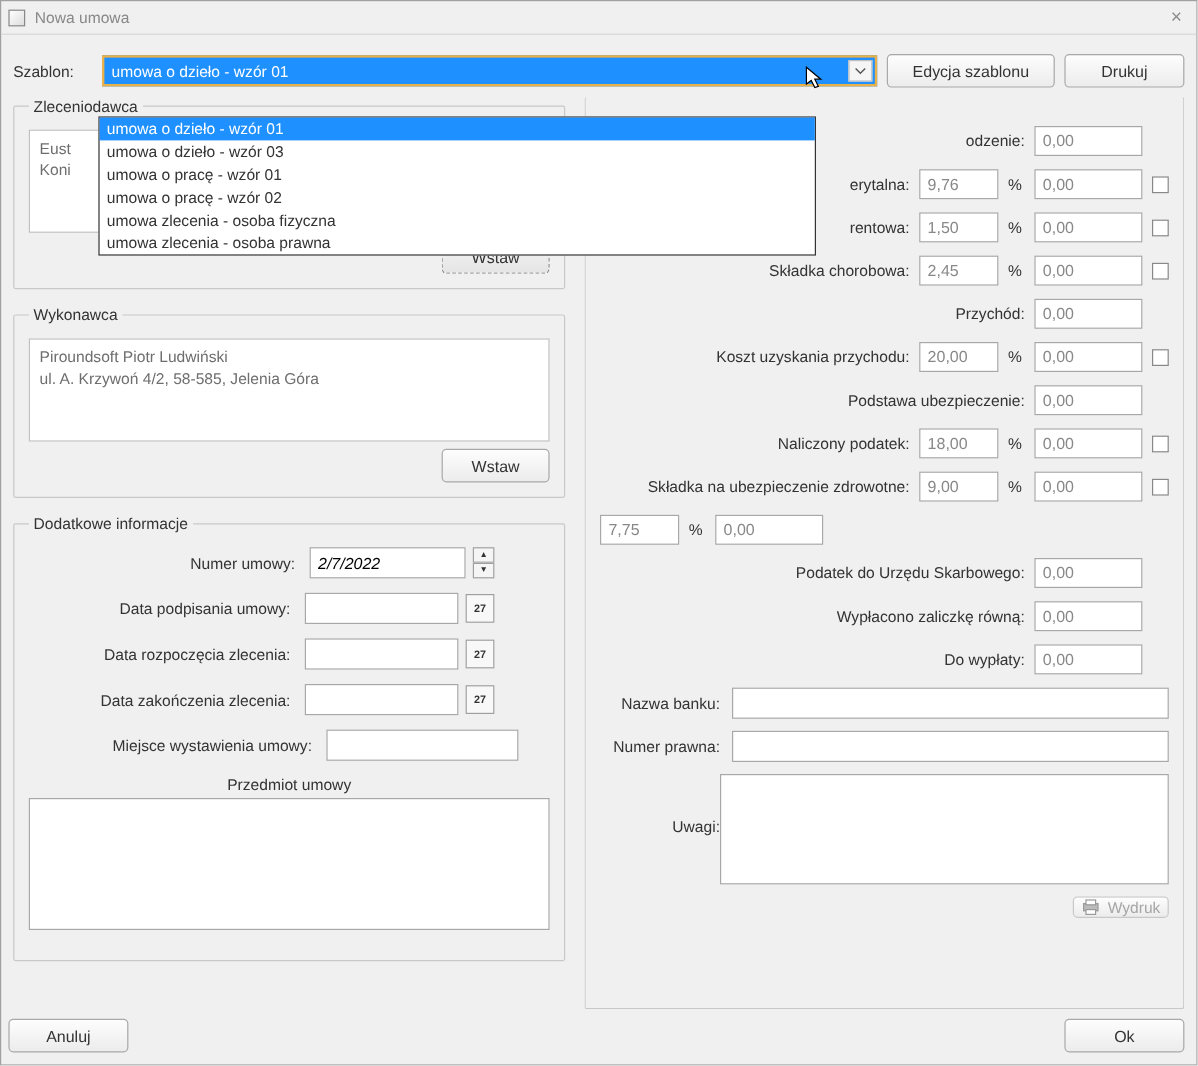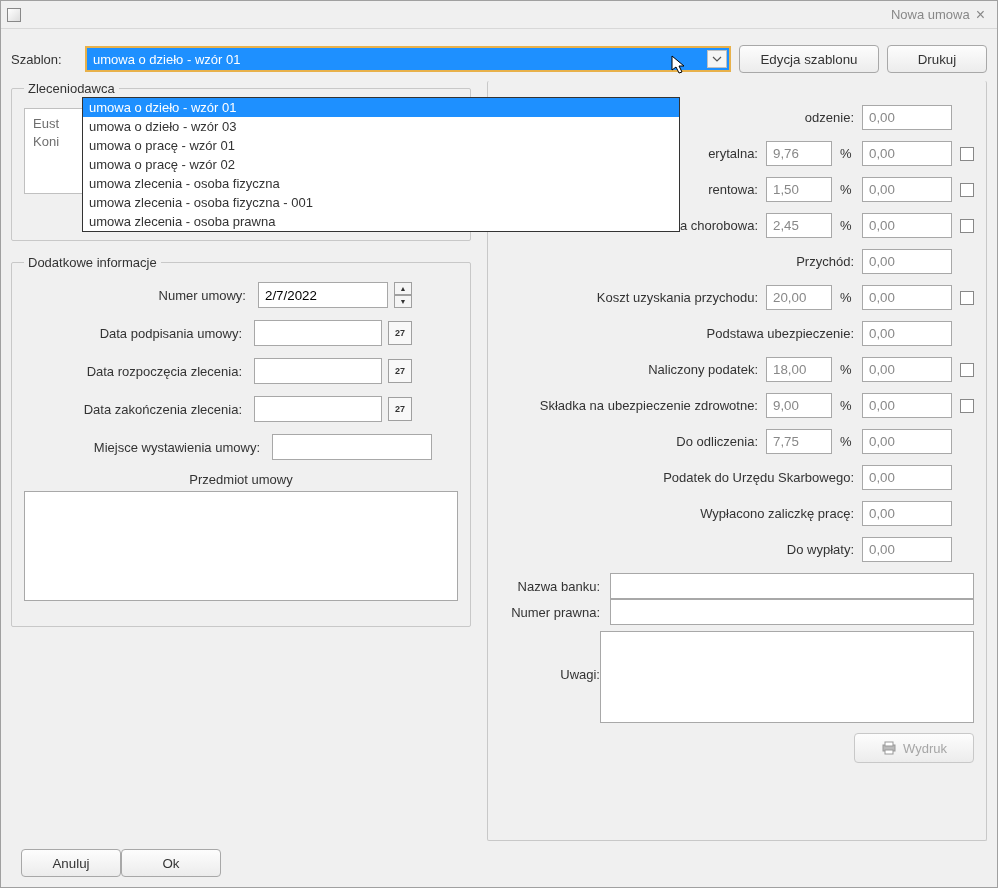--- a/index.html
+++ b/index.html
@@ -26,21 +26,21 @@
   padding: 0 6px;
   color: #888;
   border-bottom: 1px solid #d8d8d8;
 }
 .titlebar-icon {
   width: 14px; height: 14px;
   border: 1px solid #888;
   margin-right: 8px;
   background: linear-gradient(135deg,#fff,#ddd);
 }
-.titlebar-title { flex: 1; text-align: right; }
+.titlebar-title { flex: 1; }
 .titlebar .close {
   font-size: 16px;
   color: #888;
   cursor: pointer;
   padding: 0 6px;
 }
 .content {
   position: absolute;
   top: 28px; left: 0; right: 0; bottom: 0;
   padding: 0 10px;
@@ -149,20 +149,21 @@
   text-align: right;
   color: #333;
   padding-right: 6px;
 }
 .input-text {
   width: 130px;
   height: 26px;
   border: 1px solid #a8a8a8;
   background: #fff;
   padding: 0 6px;
+  font-style: italic;
 }
 .spinner {
   width: 18px; height: 26px;
   display: flex; flex-direction: column;
 }
 .spinner div {
   flex:1;
   border: 1px solid #a0a0a0;
   background: #f5f5f5;
   font-size: 7px;
@@ -215,21 +216,21 @@
 }
 .chk {
   width: 14px; height: 14px;
   border: 1px solid #888;
   background: #fff;
 }
 .bank-row {
   display: flex;
   align-items: center;
   gap: 10px;
-  margin-bottom: 0;
+  margin-bottom: 10px;
 }
 .bank-row .lbl { width: 100px; text-align: right; }
 .bank-input {
   flex: 1;
   height: 26px;
   border: 1px solid #a8a8a8;
   background: #fff;
 }
 .uwagi-row {
   display: flex;
@@ -245,36 +246,37 @@
   height: 92px;
   border: 1px solid #a8a8a8;
   background: #fff;
 }
 .wydruk-row {
   display: flex;
   justify-content: flex-end;
   margin-top: 10px;
 }
 .wydruk-btn {
-  height: 30px;
-  padding: 0 26px;
+  height: 18px;
+  padding: 0 6px;
   border: 1px solid #c8c8c8;
   background: linear-gradient(#fdfdfd,#ececec);
   border-radius: 4px;
   color: #a6a6a6;
   display: flex;
   align-items: center;
   gap: 6px;
 }
 .printer-svg { width: 16px; height: 14px; }
 
 .footer {
   position: absolute;
-  left: 20px; right: 10px; bottom: 10px;
-  display: flex;
+  left: 6px; right: 10px; bottom: 10px;
+  display: flex;
+  justify-content: space-between;
 }
 .cursor-overlay {
   position: absolute;
   left: 670px;
   top: 54px;
   z-index: 200;
   pointer-events: none;
 }
 </style>
 </head>
@@ -301,38 +303,47 @@
       <button class="btn btn-wide">Edycja szablonu</button>
       <button class="btn">Drukuj</button>
     </div>
 
     <div class="dropdown-list" id="ddlist">
         <div class="opt sel">umowa o dzieło - wzór 01</div>
         <div class="opt">umowa o dzieło - wzór 03</div>
         <div class="opt">umowa o pracę - wzór 01</div>
         <div class="opt">umowa o pracę - wzór 02</div>
         <div class="opt">umowa zlecenia - osoba fizyczna</div>
-        <div class="opt">umowa zlecenia - osoba fizyczna - 001</div>
         <div class="opt">umowa zlecenia - osoba prawna</div>
       </div>
 
     <div class="cols">
       <div class="col-left">
 
         <fieldset>
           <legend>Zleceniodawca</legend>
           <div class="addr-box">
             <div>Eust</div>
             <div>Koni</div>
           </div>
           <div class="btn-row">
             <button class="btn btn-focus" style="min-width:90px">Wstaw</button>
           </div>
         </fieldset>
 
+        <fieldset>
+          <legend>Wykonawca</legend>
+          <div class="addr-box">
+            <div>Piroundsoft Piotr Ludwiński</div>
+            <div>ul. A. Krzywoń 4/2, 58-585, Jelenia Góra</div>
+          </div>
+          <div class="btn-row">
+            <button class="btn" style="min-width:90px">Wstaw</button>
+          </div>
+        </fieldset>
 
         <fieldset style="height:372px">
           <legend>Dodatkowe informacje</legend>
 
           <div class="form-row">
             <label>Numer umowy:</label>
             <input class="input-text" value="2/7/2022" style="">
             <div class="spinner">
                 <div>▲</div>
                 <div>▼</div>
@@ -427,33 +438,32 @@
                 <div class="chk"></div>
               </div>
               <div class="right-row">
                 <div class="lbl">Składka na ubezpieczenie zdrowotne:</div>
                 <input class="small-input" value="9,00" style="">
                 <span class="pct">%</span>
                 <input class="med-input" value="0,00" style="">
                 <div class="chk"></div>
               </div>
               <div class="right-row">
-                <div class="lbl">Do odliczenia:</div>
                 <input class="small-input" value="7,75" style="">
                 <span class="pct">%</span>
                 <input class="med-input" value="0,00" style="">
                 <div style="width: 14px;"></div>
               </div>
               <div class="right-row">
                 <div class="lbl">Podatek do Urzędu Skarbowego:</div>
                 <input class="med-input" value="0,00" style="">
                 <div style="width: 14px;"></div>
               </div>
               <div class="right-row">
-                <div class="lbl">Wypłacono zaliczkę pracę:</div>
+                <div class="lbl">Wypłacono zaliczkę równą:</div>
                 <input class="med-input" value="0,00" style="">
                 <div style="width: 14px;"></div>
               </div>
               <div class="right-row">
                 <div class="lbl">Do wypłaty:</div>
                 <input class="med-input" value="0,00" style="">
                 <div style="width: 14px;"></div>
               </div>
             </div>
 

